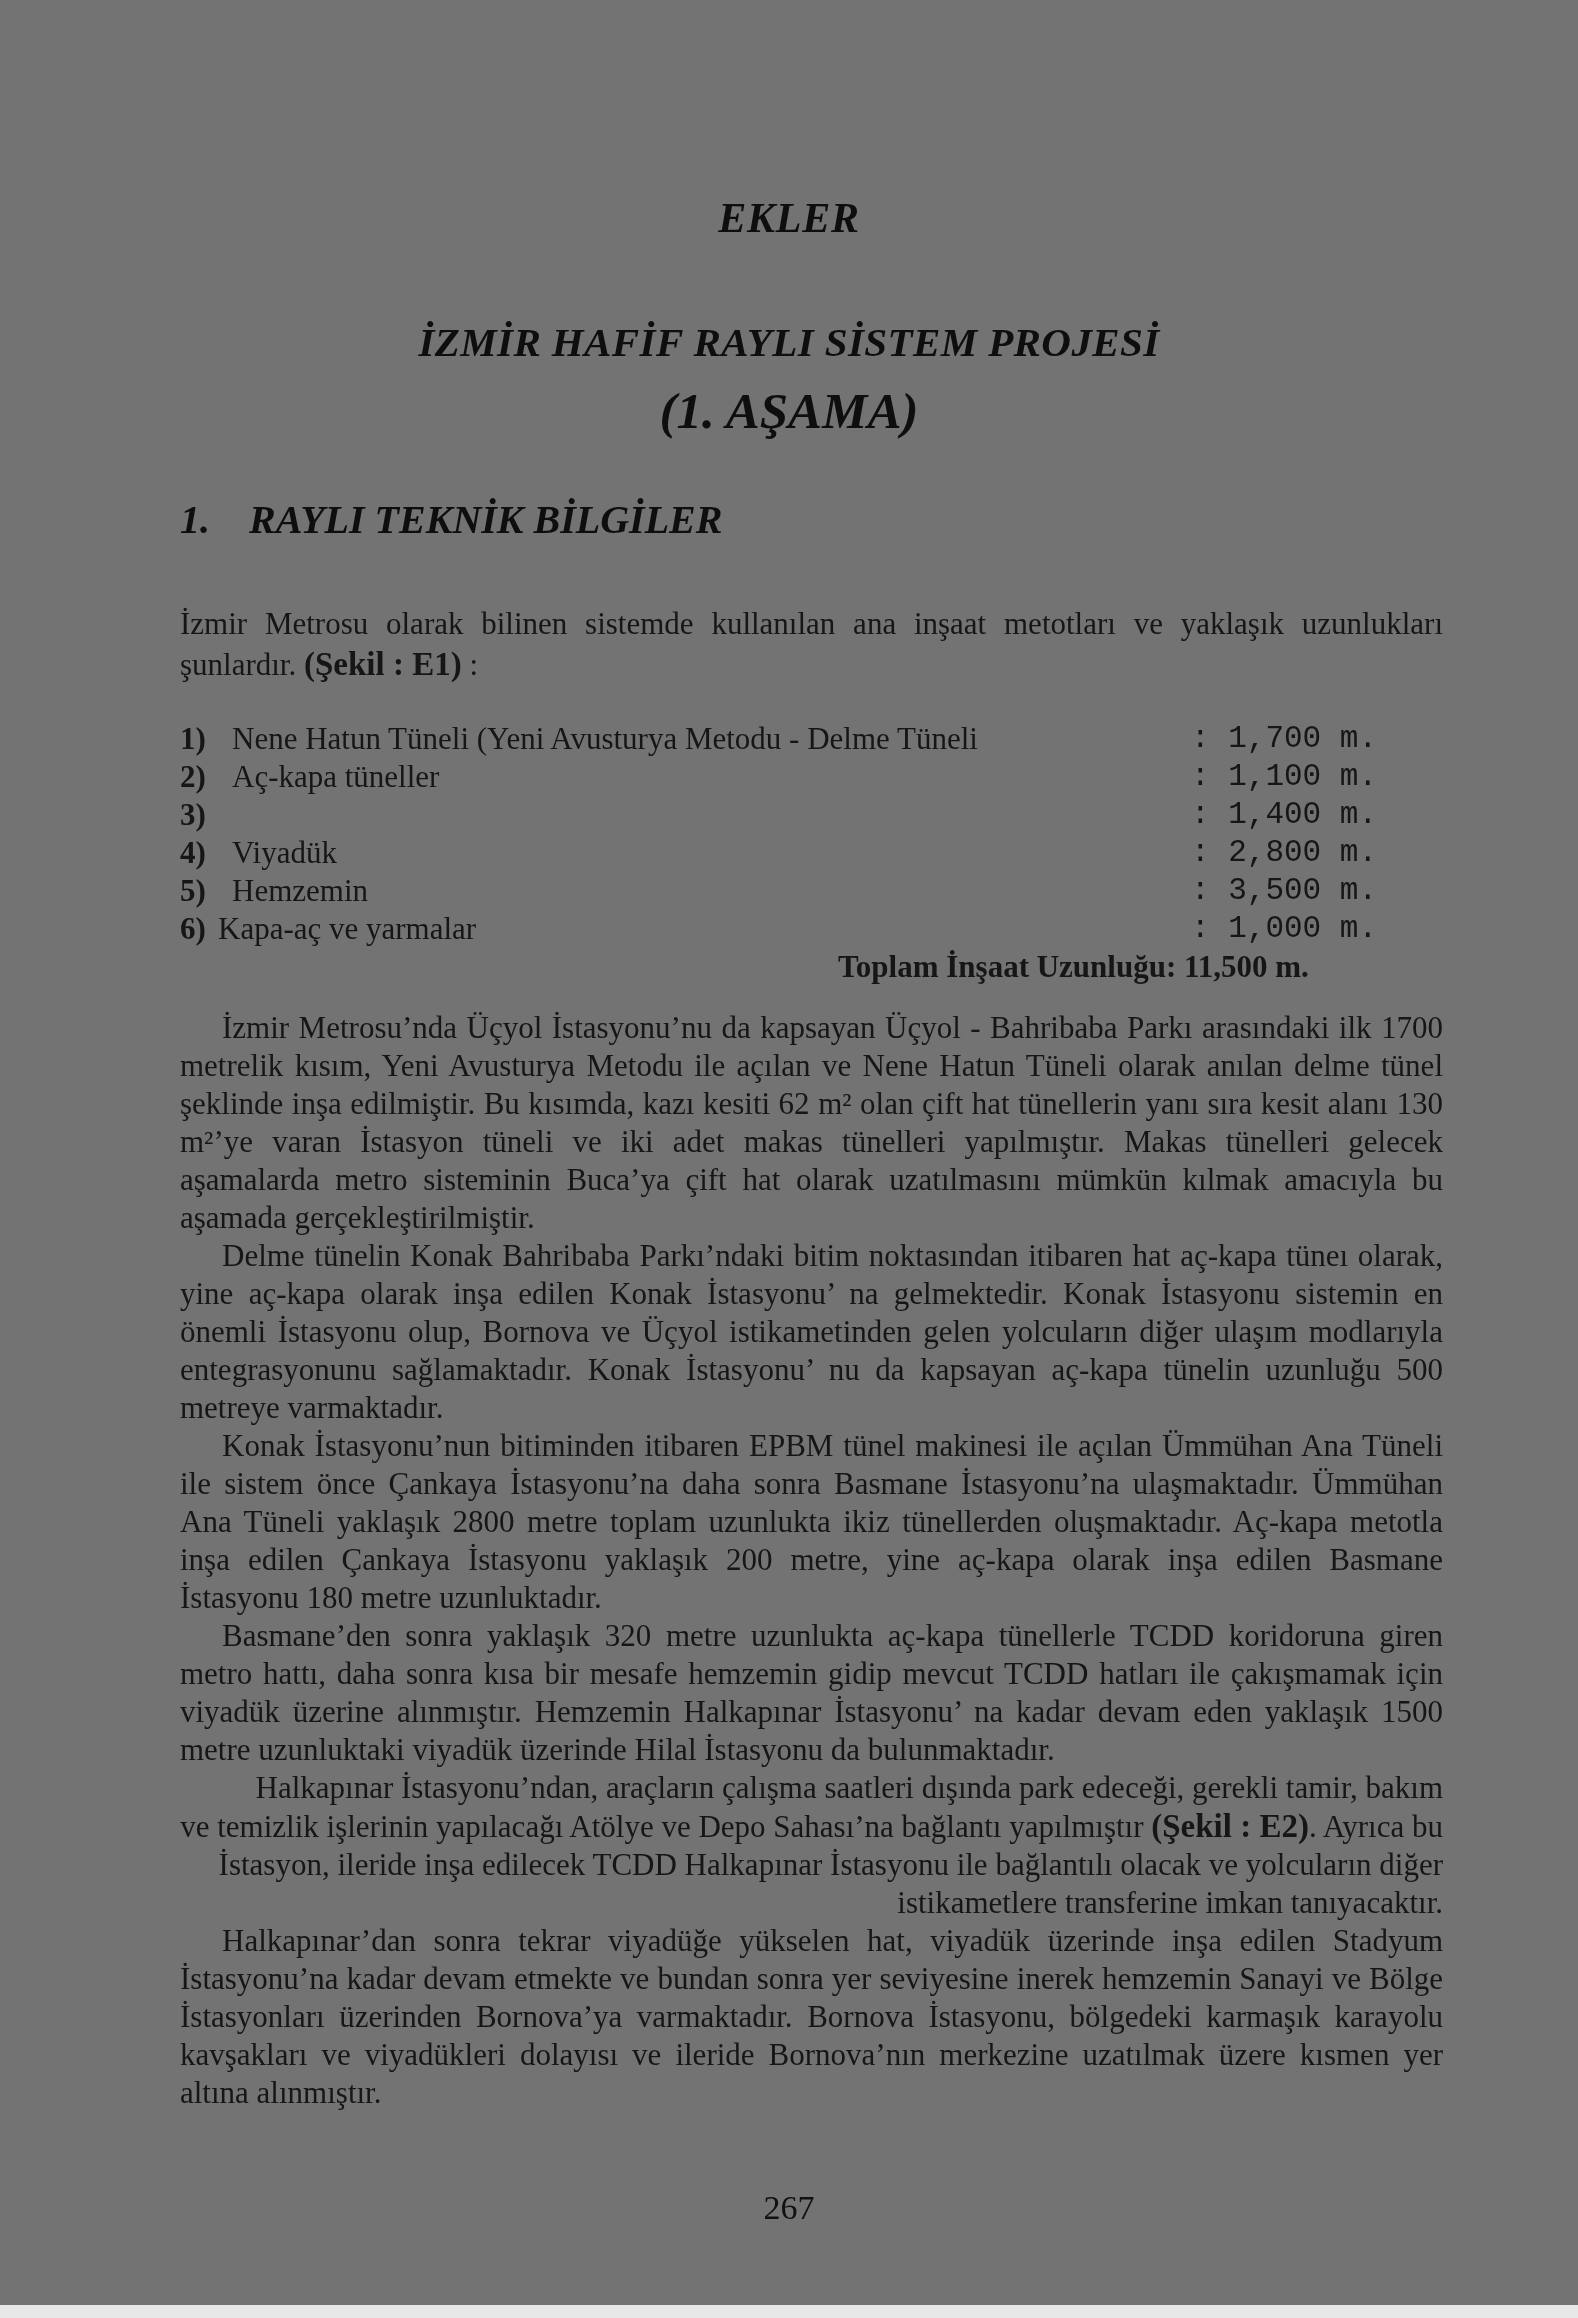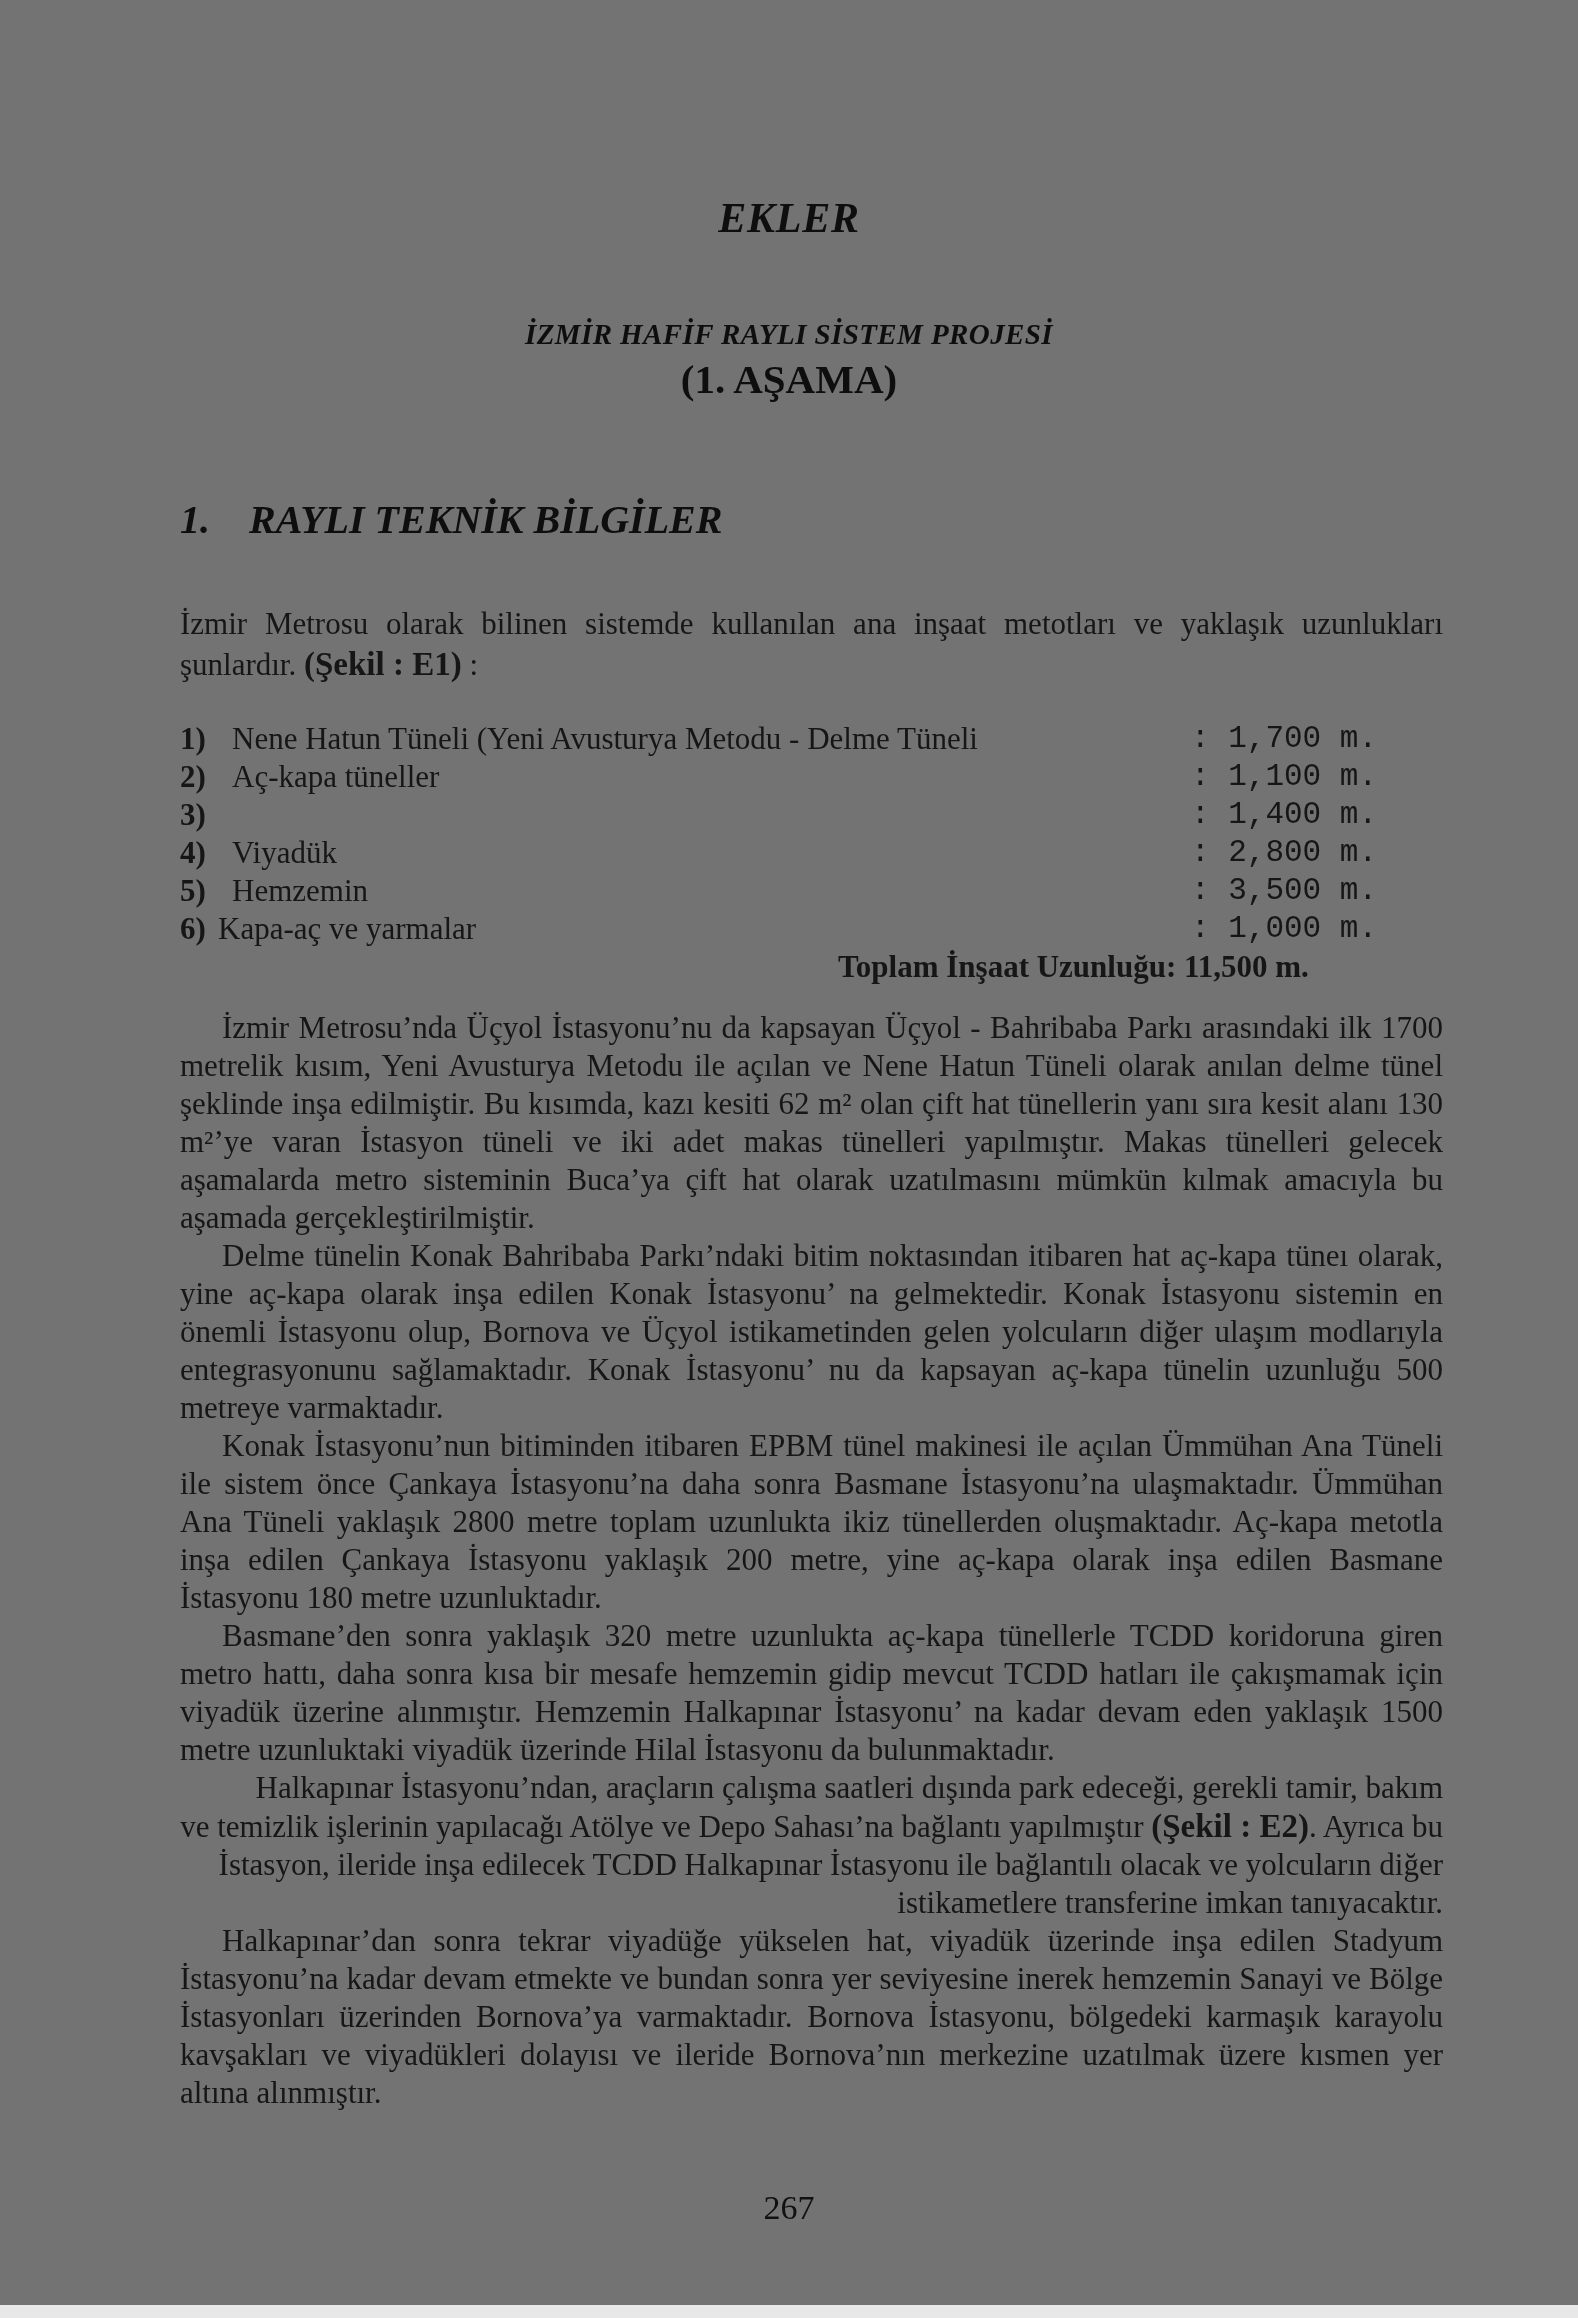--- a/index.html
+++ b/index.html
@@ -17,30 +17,31 @@
   .kicker {
     top: 194px;
     font-size: 42px;
     font-weight: bold;
     font-style: italic;
     letter-spacing: 0.8px;
     color: #0e0e0e;
   }
   .doc-title {
     top: 318px;
-    font-size: 29px;
+    font-size: 41px;
     font-weight: bold;
     font-style: italic;
     letter-spacing: 0.4px;
     color: #0e0e0e;
   }
   .doc-subtitle {
-    top: 355px;
-    font-size: 41px;
+    top: 382px;
+    font-size: 51px;
     font-weight: bold;
+    font-style: italic;
     color: #0e0e0e;
   }
   .section-heading {
     position: absolute;
     left: 180px;
     top: 496px;
     font-size: 40px;
     font-weight: bold;
     font-style: italic;
     color: #0e0e0e;

